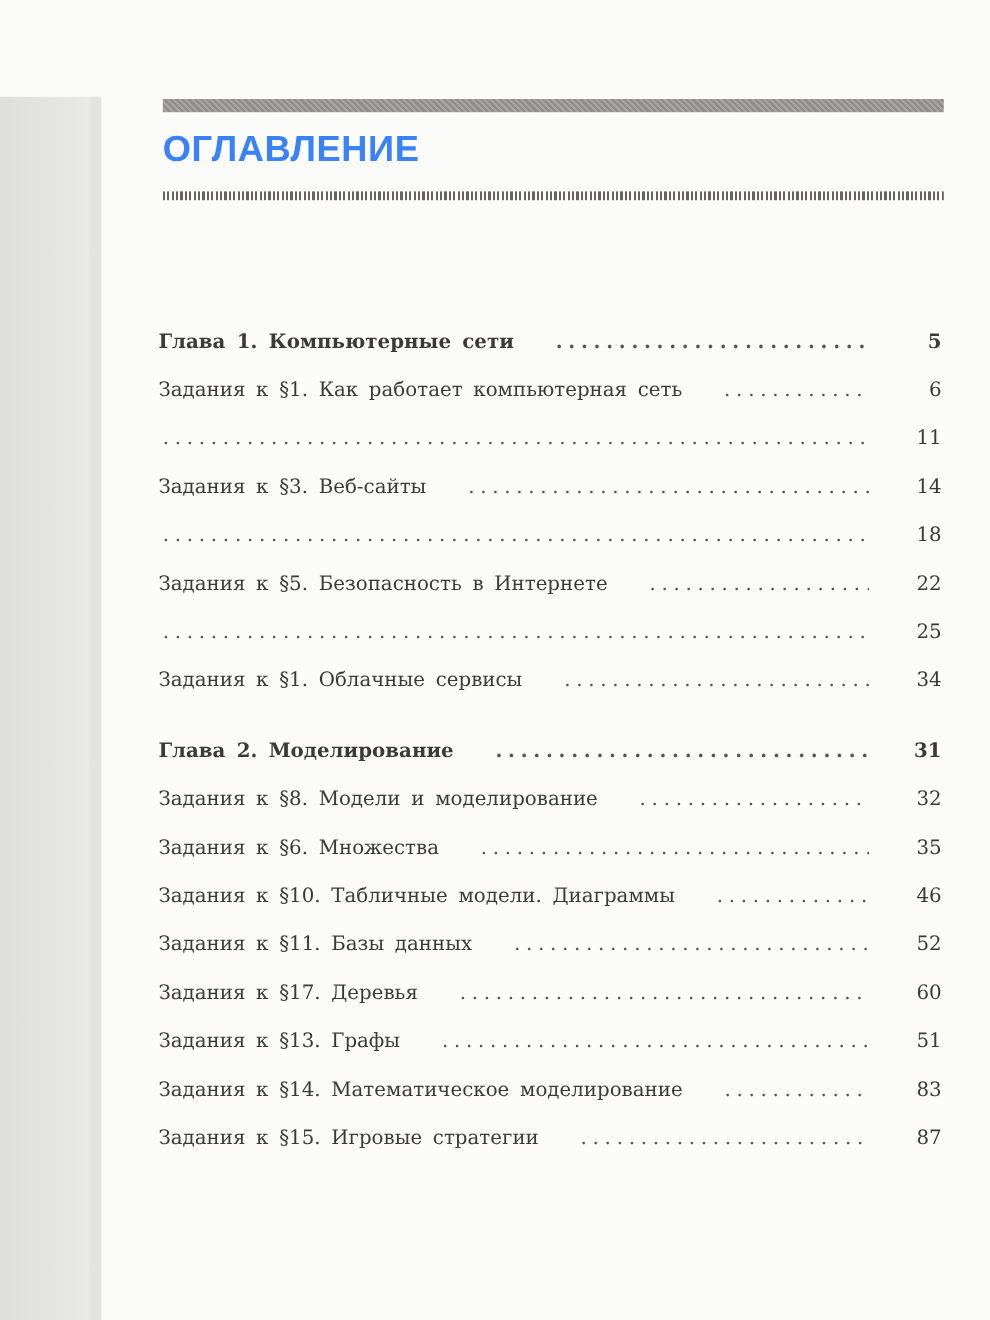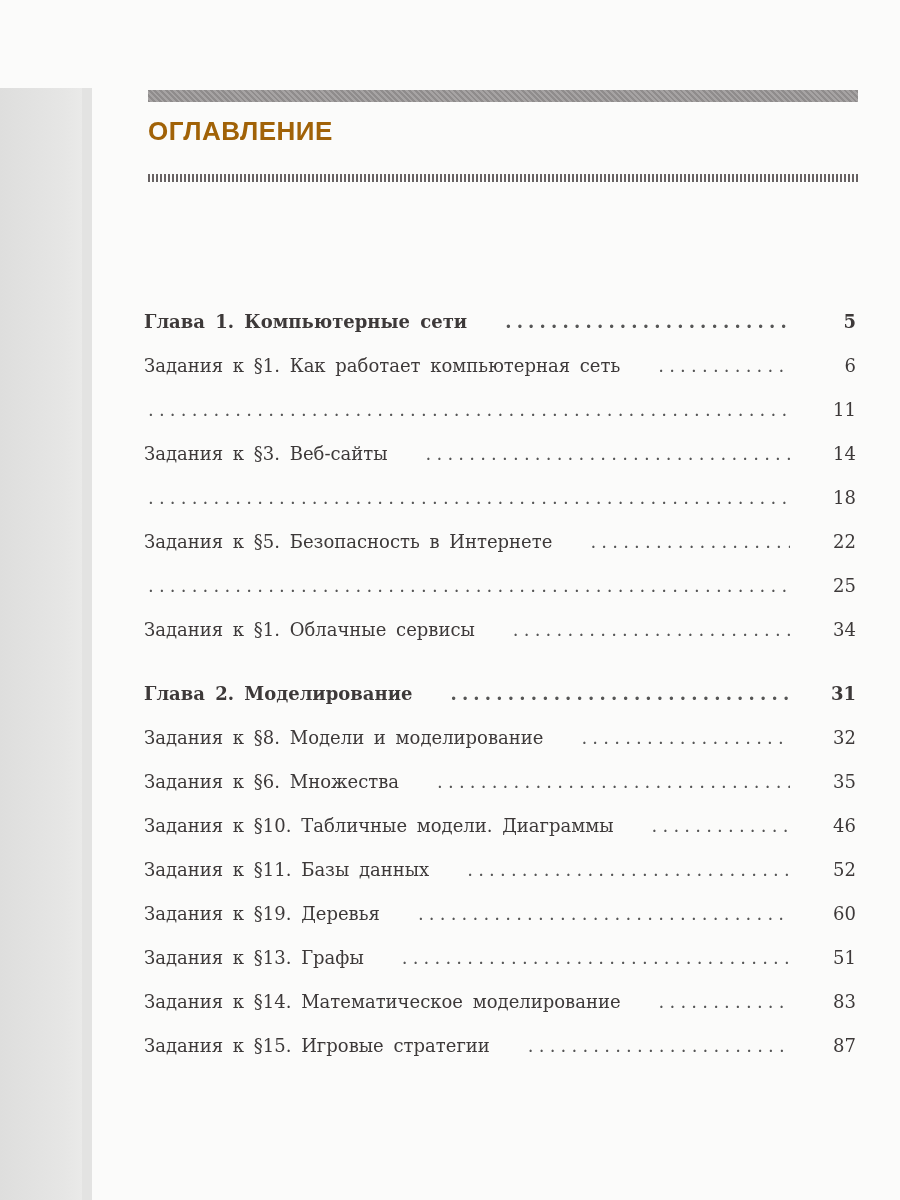--- a/index.html
+++ b/index.html
@@ -17,32 +17,32 @@
     position:absolute; left:82px; top:88px; width:10px; height:1112px;
     background:#e3e3e2;
   }
   .top-bar {
     position:absolute; left:148px; top:90px; width:710px; height:12px;
     background:repeating-linear-gradient(45deg,#8f8c8c 0 2px,#a6a3a3 2px 4px);
   }
   .title {
     position:absolute; left:148px; top:116px;
     font-family:"Liberation Sans", sans-serif; font-weight:700;
-    font-size:26px; letter-spacing:0.5px; color:#a16207;
+    font-size:33px; letter-spacing:0.5px; color:#3b82f6;
   }
   .dash-rule {
     position:absolute; left:148px; top:174px; width:710px; height:8px;
     background:repeating-linear-gradient(90deg,#4d4748 0 2px,transparent 2px 4px);
     opacity:0.85;
   }
   .toc {
     position:absolute; left:144px; top:288px; width:712px;
   }
   .toc-row {
-    display:flex; align-items:flex-end; height:44px;
+    display:flex; align-items:center; height:44px;
     font-size:18px; color:#3d3939;gap:34px;
   }
   .toc-row.chapter { font-weight:700; }
   .toc-row .label { white-space:nowrap; word-spacing:4px; }
   .toc-row .dots {
     flex:1; overflow:hidden; white-space:nowrap; margin:0 8px 0 4px;
     letter-spacing:5.2px; color:#555;
   }
   .toc-row .page { white-space:nowrap; min-width:24px; text-align:right; }
   .toc-gap { height:20px; }
@@ -118,21 +118,21 @@
     <span class="label">Задания к §10. Табличные модели. Диаграммы</span>
     <span class="dots">................................................................................................</span>
     <span class="page">46</span>
   </div>
   <div class="toc-row">
     <span class="label">Задания к §11. Базы данных</span>
     <span class="dots">................................................................................................</span>
     <span class="page">52</span>
   </div>
   <div class="toc-row">
-    <span class="label">Задания к §19. Деревья</span>
+    <span class="label">Задания к §17. Деревья</span>
     <span class="dots">................................................................................................</span>
     <span class="page">60</span>
   </div>
   <div class="toc-row">
     <span class="label">Задания к §13. Графы</span>
     <span class="dots">................................................................................................</span>
     <span class="page">51</span>
   </div>
   <div class="toc-row">
     <span class="label">Задания к §14. Математическое моделирование</span>

